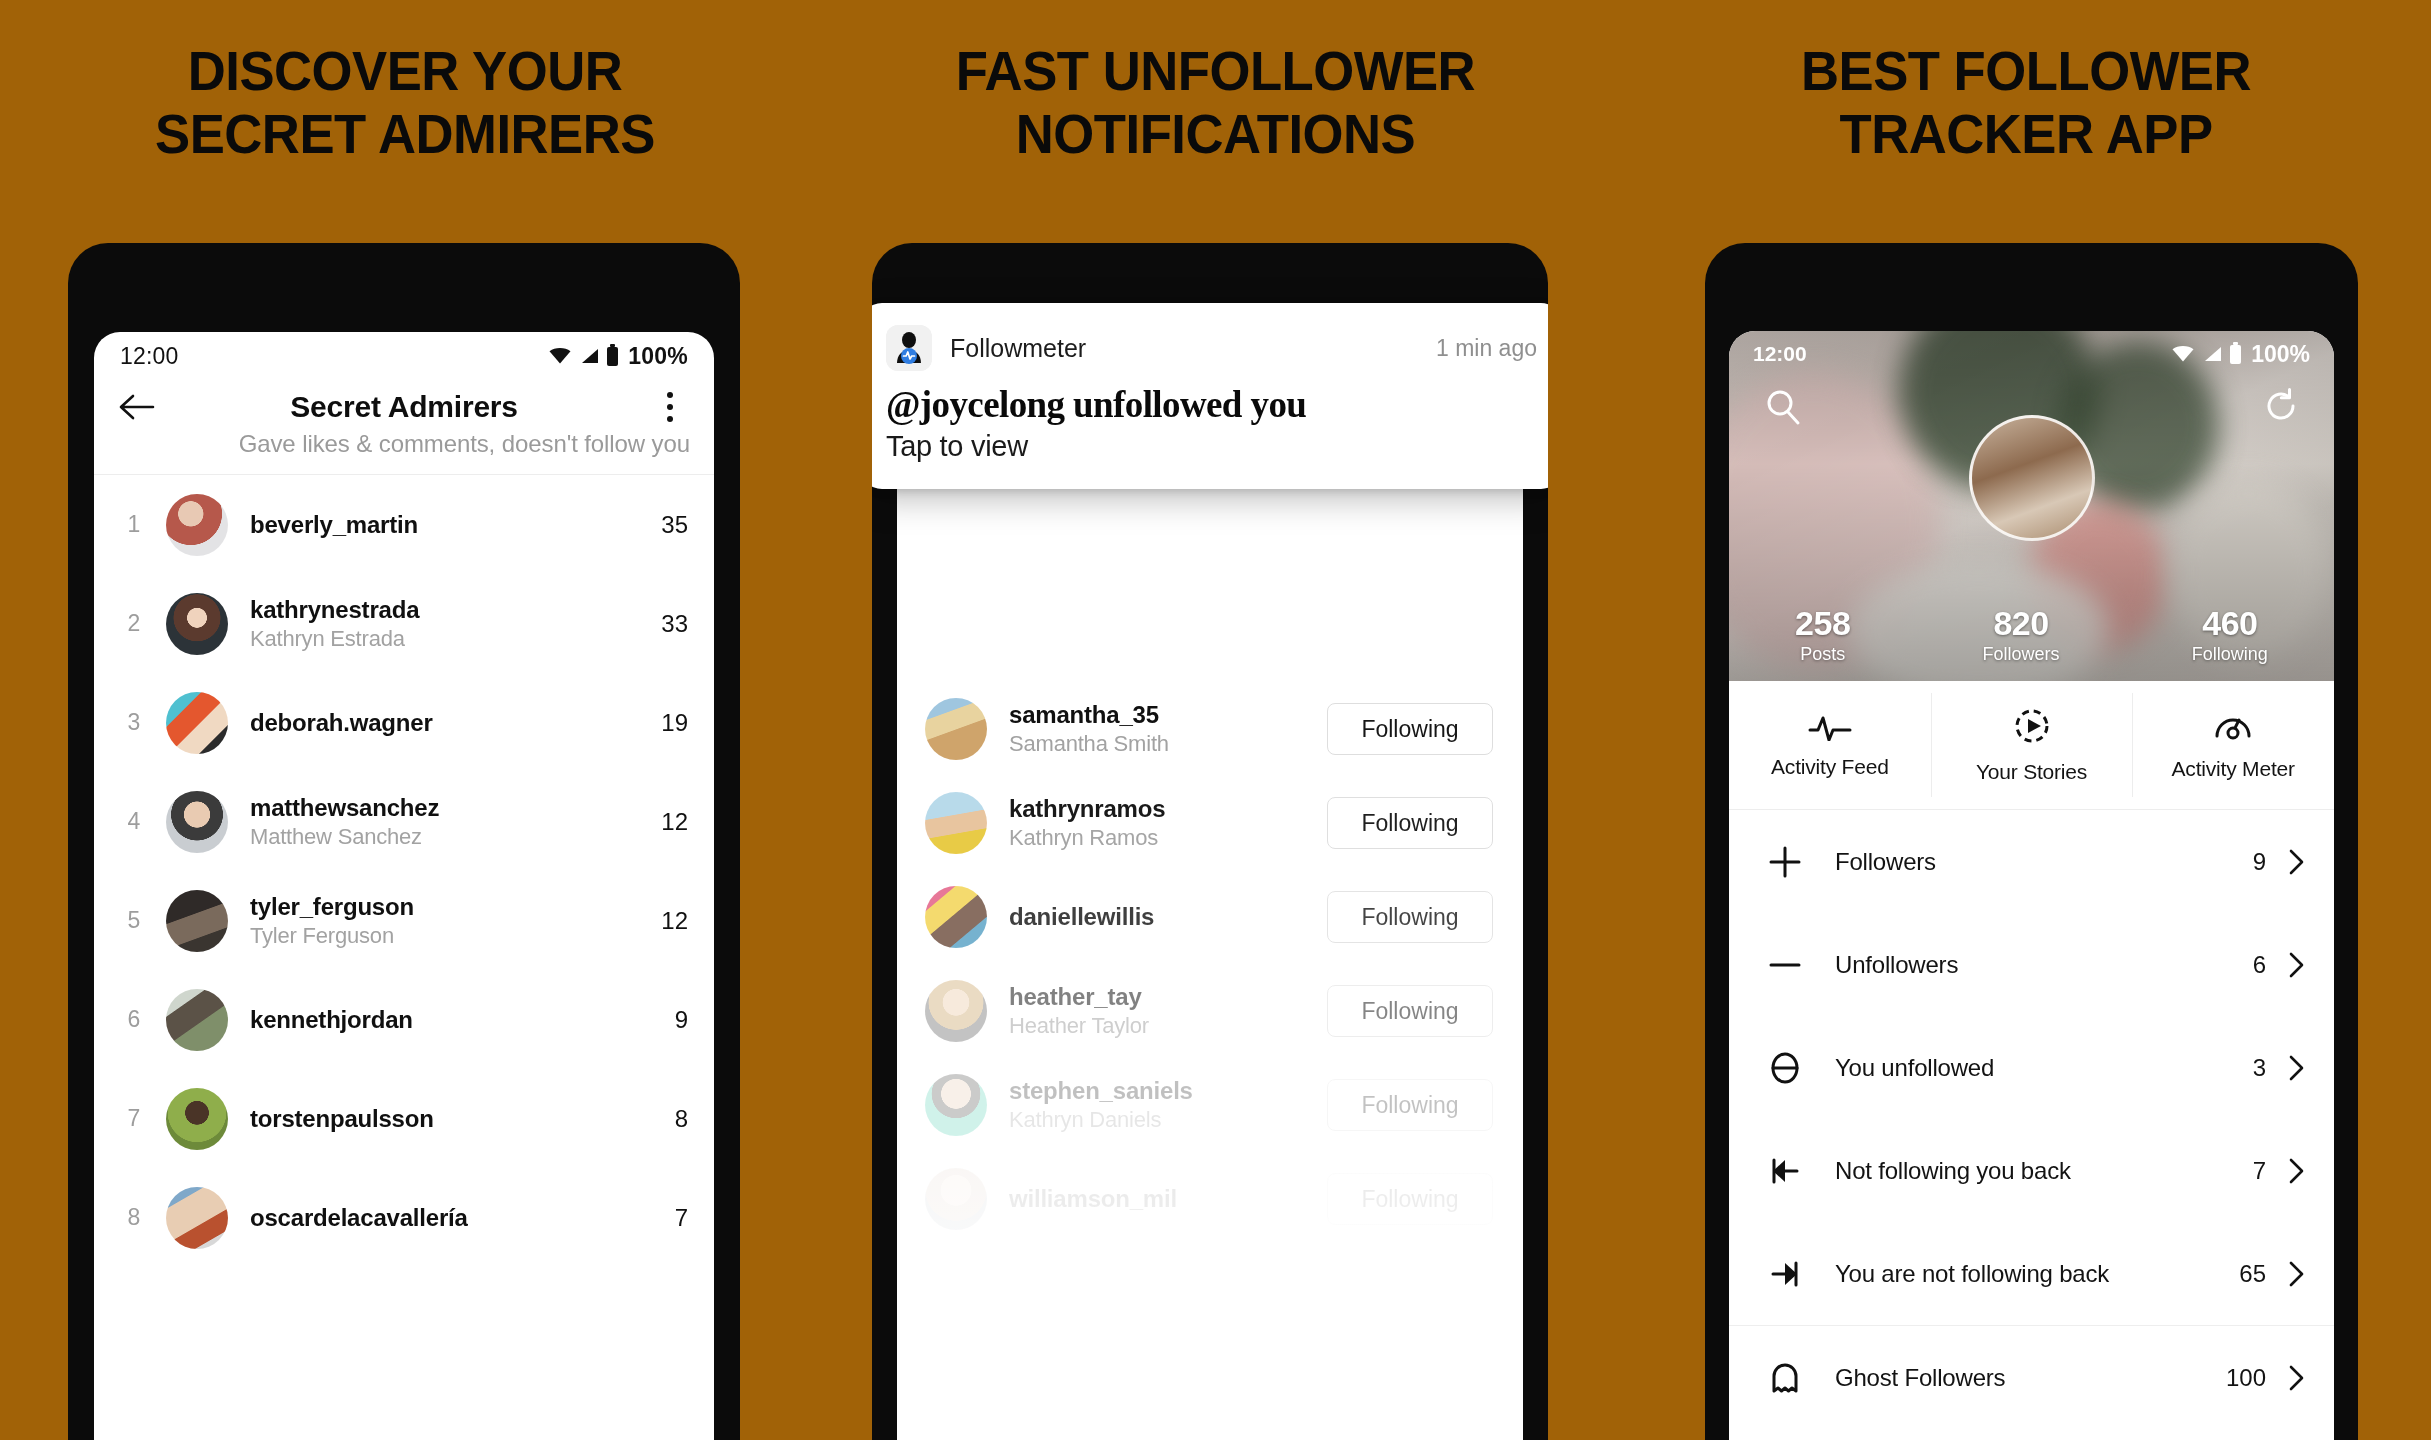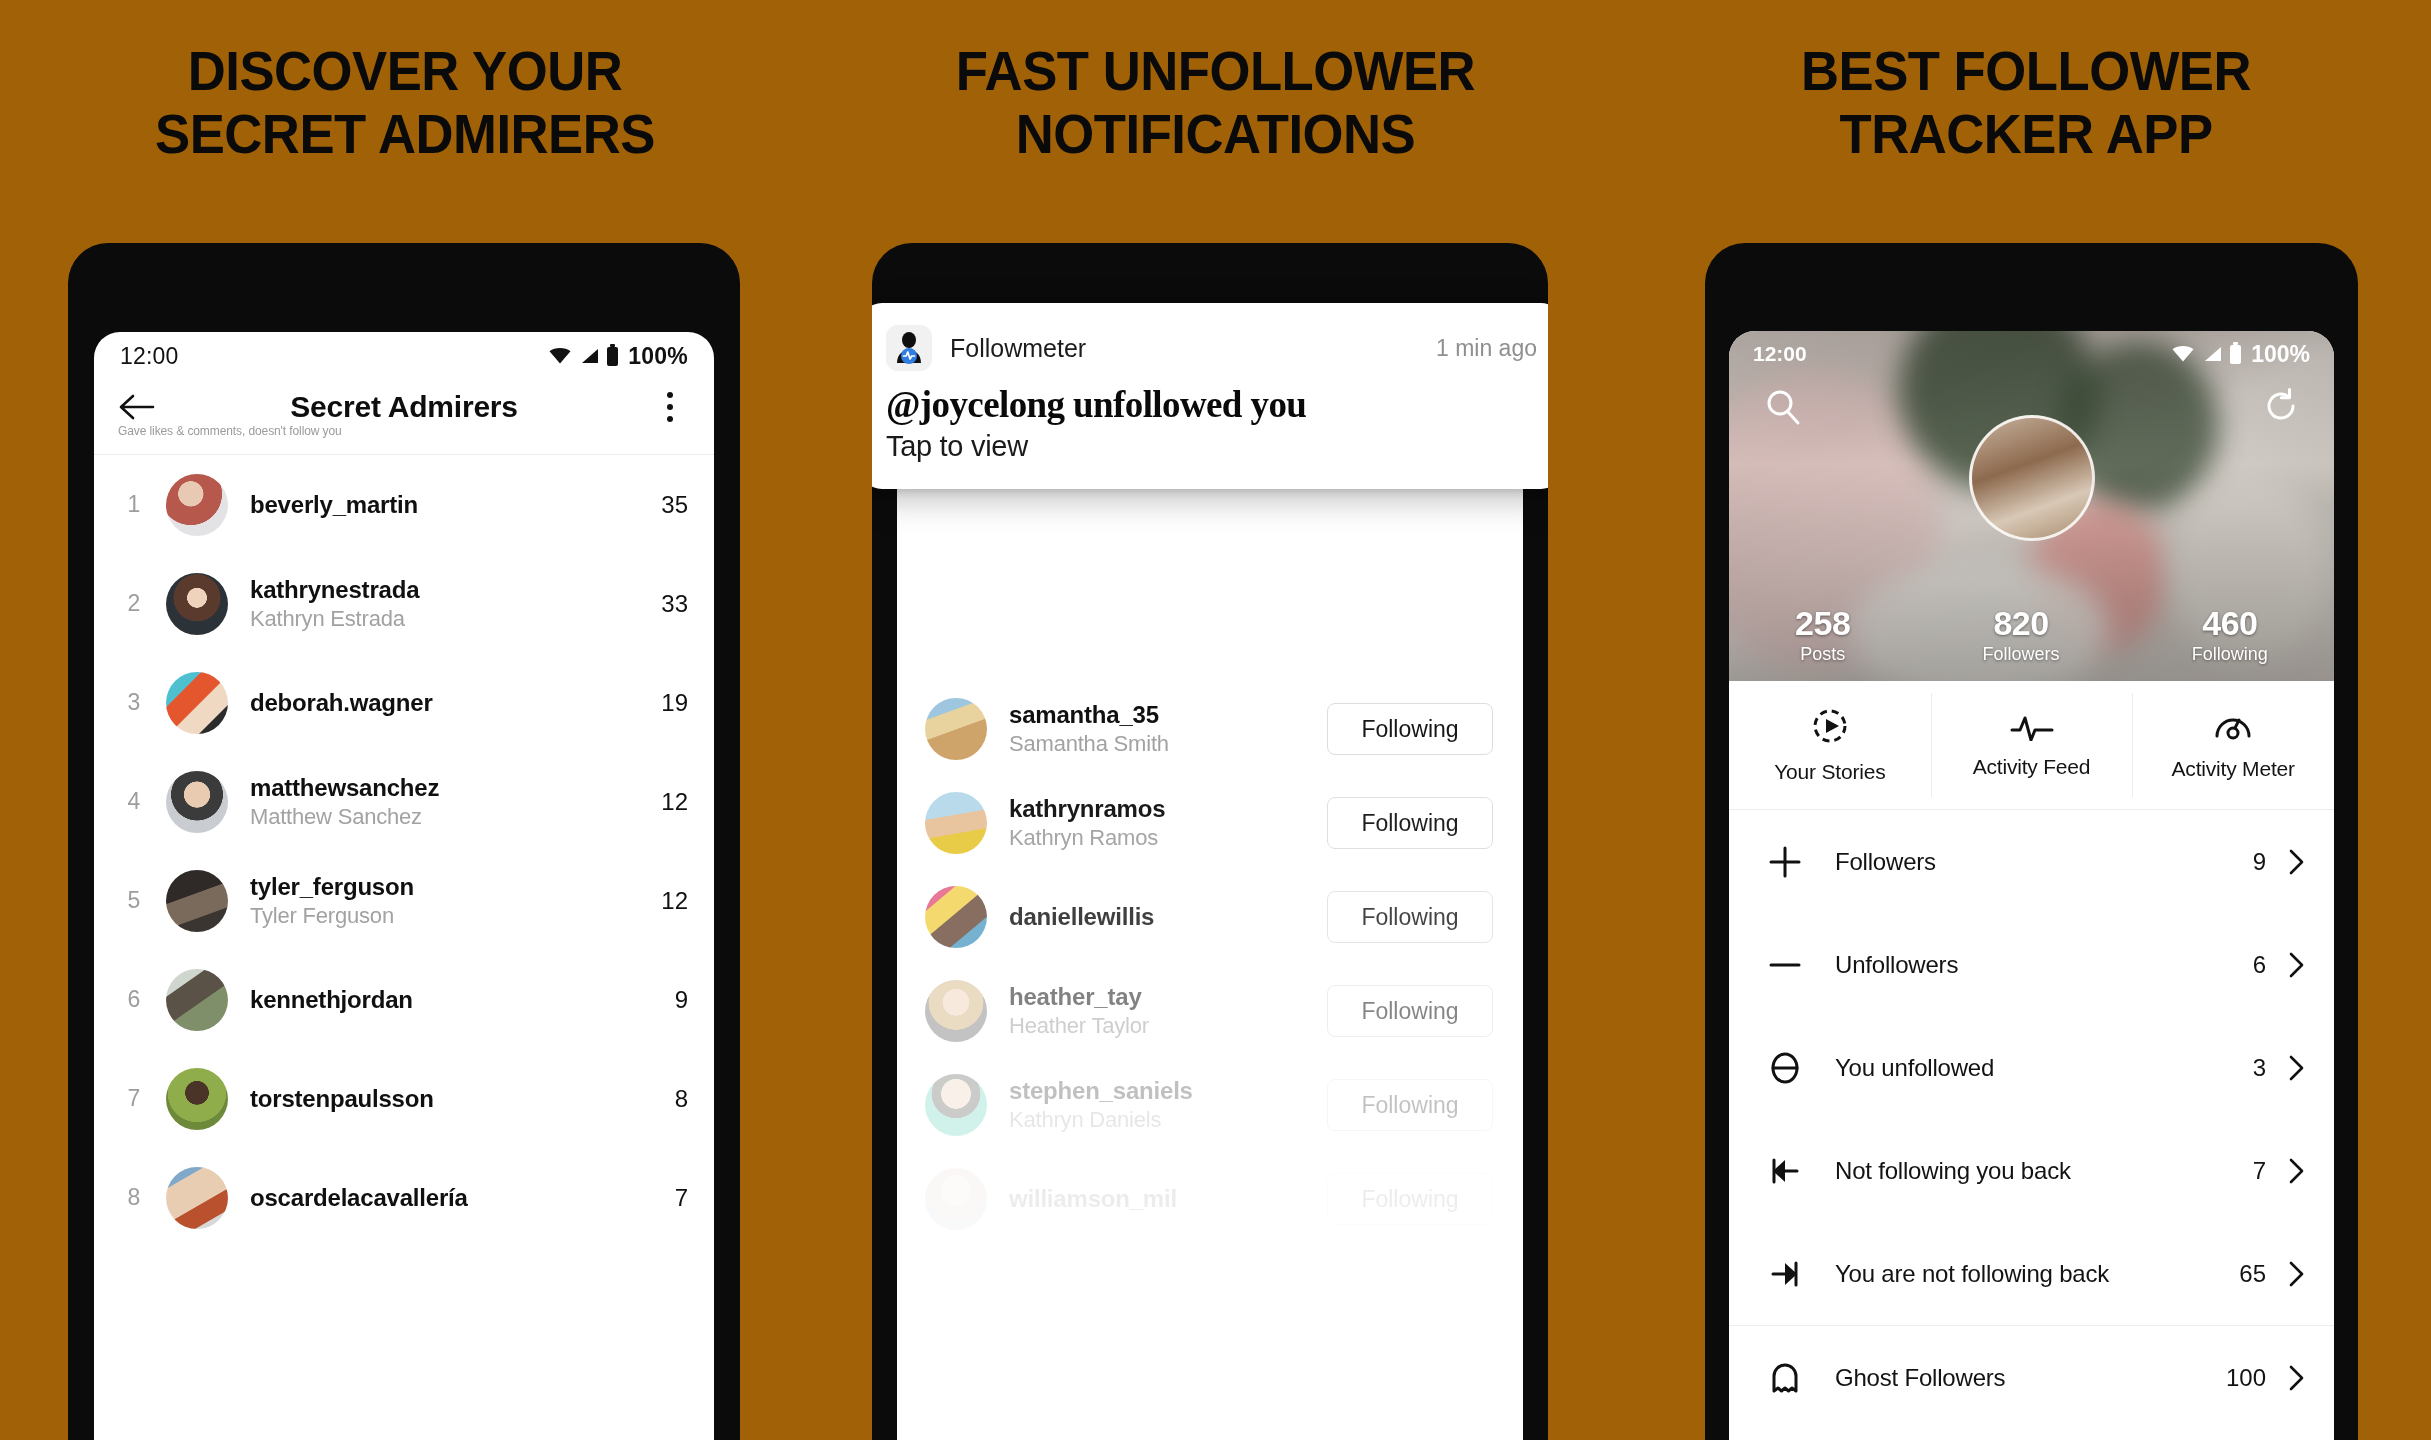--- a/index.html
+++ b/index.html
@@ -65,22 +65,22 @@
   .appbar-row { display: flex; align-items: center; }
   .back-arrow { width: 40px; height: 32px; flex: 0 0 40px; }
   .appbar-title {
     flex: 1; text-align: center;
     font-size: 30px; font-weight: 700; color: #0e0e0e;
     letter-spacing: -0.2px;
   }
   .kebab { width: 40px; flex: 0 0 40px; display:flex; flex-direction:column; align-items:center; gap:6px; }
   .kebab i { display:block; width:6px; height:6px; border-radius:50%; background:#111; }
   .appbar-sub {
-    text-align: left; font-size: 12px; color: #9a9a9a;
-    margin-top: 0; letter-spacing: -0.1px;
+    text-align: right; font-size: 24px; color: #9a9a9a;
+    margin-top: 6px; letter-spacing: -0.1px;
   }
   .divider { height: 1px; background: #ededed; }
 
   
   .admirer-row {
     display: flex; align-items: center;
     height: 99px; padding: 0 26px 0 22px;
   }
   .rank { width: 36px; font-size: 23px; color: #9d9d9d; text-align:center; flex:0 0 36px; }
   .avatar {
@@ -472,31 +472,31 @@
             </div>
             <div>
               <div class="stat-n">460</div>
               <div class="stat-l">Following</div>
             </div>
           </div>
         </div>
 
         <div class="tabs">
           <div class="tab">
+            <svg width="44" height="30" viewBox="0 0 44 30">
+              <path d="M2 19h8l5-12 6 22 4-10h17" stroke="#111" stroke-width="3" fill="none" stroke-linecap="round" stroke-linejoin="round"></path>
+            </svg>
+            <div class="tab-label">Activity Feed</div>
+          </div>
+          <div class="tab">
             <svg width="40" height="40" viewBox="0 0 40 40">
               <circle cx="20" cy="20" r="15" stroke="#111" stroke-width="3" fill="none" stroke-dasharray="7 5"></circle>
               <path d="M16 13l13 7-13 7z" fill="#111"></path>
             </svg>
             <div class="tab-label">Your Stories</div>
-          </div>
-          <div class="tab">
-            <svg width="44" height="30" viewBox="0 0 44 30">
-              <path d="M2 19h8l5-12 6 22 4-10h17" stroke="#111" stroke-width="3" fill="none" stroke-linecap="round" stroke-linejoin="round"></path>
-            </svg>
-            <div class="tab-label">Activity Feed</div>
           </div>
           <div class="tab">
             <svg width="42" height="34" viewBox="0 0 42 34">
               <path d="M5 27a16 16 0 1 1 32 0" stroke="#111" stroke-width="3" fill="none" stroke-linecap="round"></path>
               <circle cx="21" cy="24" r="5" stroke="#111" stroke-width="3" fill="none"></circle>
               <path d="M27 11l-4 8" stroke="#111" stroke-width="3" stroke-linecap="round"></path>
             </svg>
             <div class="tab-label">Activity Meter</div>
           </div>
         </div>

